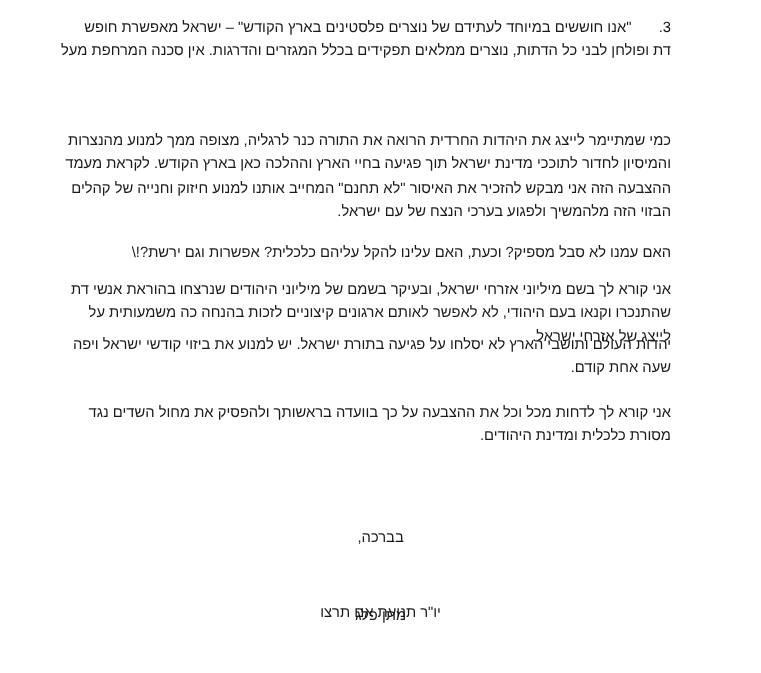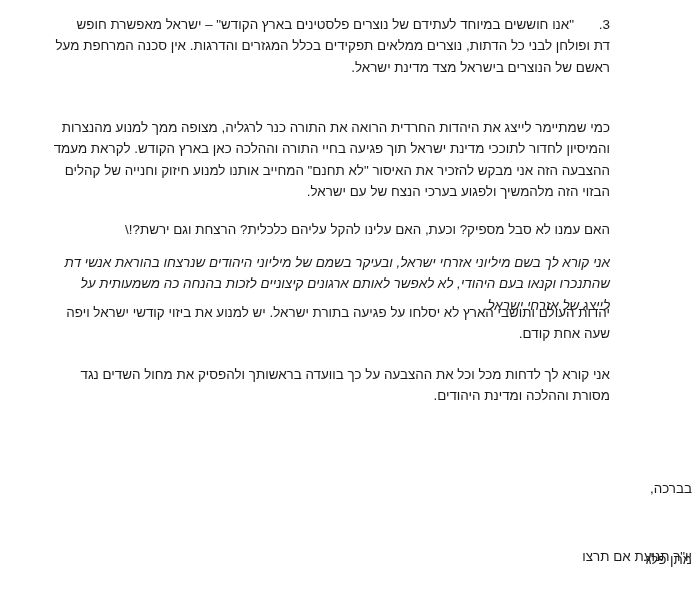--- a/index.html
+++ b/index.html
@@ -37,62 +37,61 @@
       height: 21.4px;
     }
     .numbered .num {
       display: inline-block;
       width: 36px;
       text-align: right;
     }
     .sig {
       position: absolute;
       direction: rtl;
-      text-align: right;
+      text-align: center;
       font-size: 13.4px;
       white-space: nowrap;
       left: 0;
       width: 692px;
     }
   </style>
 </head>
 <body>
 
 <div class="page">
 
   <div class="block numbered" style="top:14px;">
     <span class="line"><span class="num">3.</span><span>"אנו חוששים במיוחד לעתידם של נוצרים פלסטינים בארץ הקודש" – ישראל מאפשרת חופש</span></span>
     <span class="line">דת ופולחן לבני כל הדתות, נוצרים ממלאים תפקידים בכלל המגזרים והדרגות. אין סכנה המרחפת מעל</span>
-    <span class="line">ראשם של הנוצרים בישראל מצד מדינת ישראל.</span>
   </div>
 
   <div class="block" style="top:117px;margin-left:22px;">
     <span class="line">כמי שמתיימר לייצג את היהדות החרדית הרואה את התורה כנר לרגליה, מצופה ממך למנוע מהנצרות</span>
-    <span class="line">והמיסיון לחדור לתוככי מדינת ישראל תוך פגיעה בחיי התורה וההלכה כאן בארץ הקודש. לקראת מעמד</span>
+    <span class="line">והמיסיון לחדור לתוככי מדינת ישראל תוך פגיעה בחיי הארץ וההלכה כאן בארץ הקודש. לקראת מעמד</span>
     <span class="line">ההצבעה הזה אני מבקש להזכיר את האיסור "לא תחנם" המחייב אותנו למנוע חיזוק וחנייה של קהלים</span>
     <span class="line">הבזוי הזה מלהמשיך ולפגוע בערכי הנצח של עם ישראל.</span>
   </div>
 
   <div class="block" style="top:219px;">
-    <span class="line">האם עמנו לא סבל מספיק? וכעת, האם עלינו להקל עליהם כלכלית? הרצחת וגם ירשת?!\</span>
+    <span class="line">האם עמנו לא סבל מספיק? וכעת, האם עלינו להקל עליהם כלכלית? אפשרות וגם ירשת?!\</span>
   </div>
 
-  <div class="block" style="top:252px;font-style:italic;">
+  <div class="block" style="top:252px;">
     <span class="line">אני קורא לך בשם מיליוני אזרחי ישראל, ובעיקר בשמם של מיליוני היהודים שנרצחו בהוראת אנשי דת</span>
     <span class="line">שהתנכרו וקנאו בעם היהודי, לא לאפשר לאותם ארגונים קיצוניים לזכות בהנחה כה משמעותית על</span>
     <span class="line">לייצג של אזרחי ישראל.</span>
   </div>
 
   <div class="block" style="top:302px;">
     <span class="line">יהדות העולם ותושבי הארץ לא יסלחו על פגיעה בתורת ישראל. יש למנוע את ביזוי קודשי ישראל ויפה</span>
     <span class="line">שעה אחת קודם.</span>
   </div>
 
   <div class="block" style="top:364px;">
     <span class="line">אני קורא לך לדחות מכל וכל את ההצבעה על כך בוועדה בראשותך ולהפסיק את מחול השדים נגד</span>
-    <span class="line">מסורת וההלכה ומדינת היהודים.</span>
+    <span class="line">מסורת כלכלית ומדינת היהודים.</span>
   </div>
 
   <div class="sig" style="top:481px;">בברכה,</div>
   <div class="sig" style="top:515px;margin-top:37px;">מתן פלג</div>
   <div class="sig" style="top:549px;">יו"ר תנועת אם תרצו</div>
 
 </div>
 
 </body></html>

